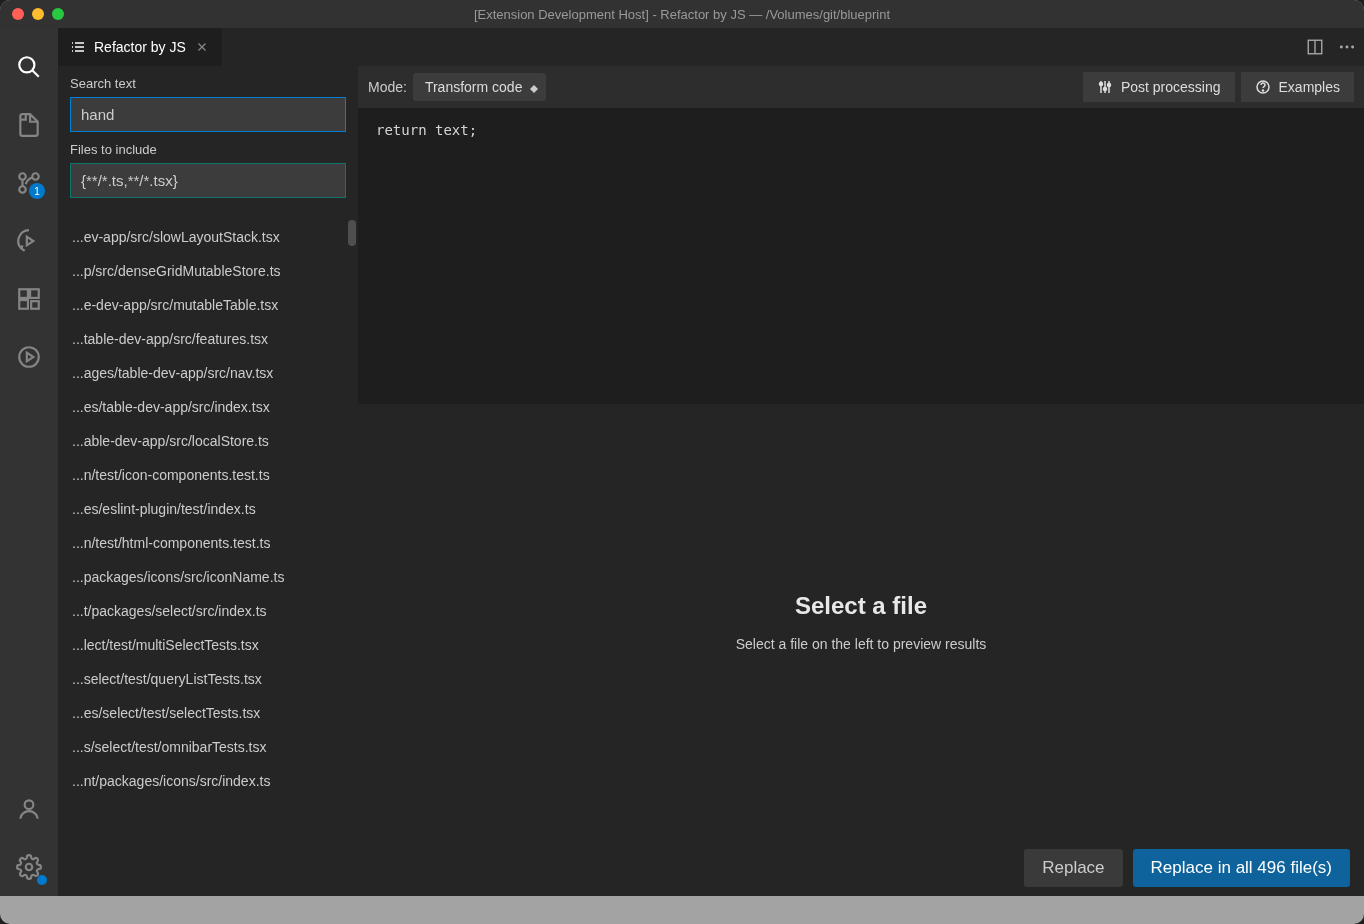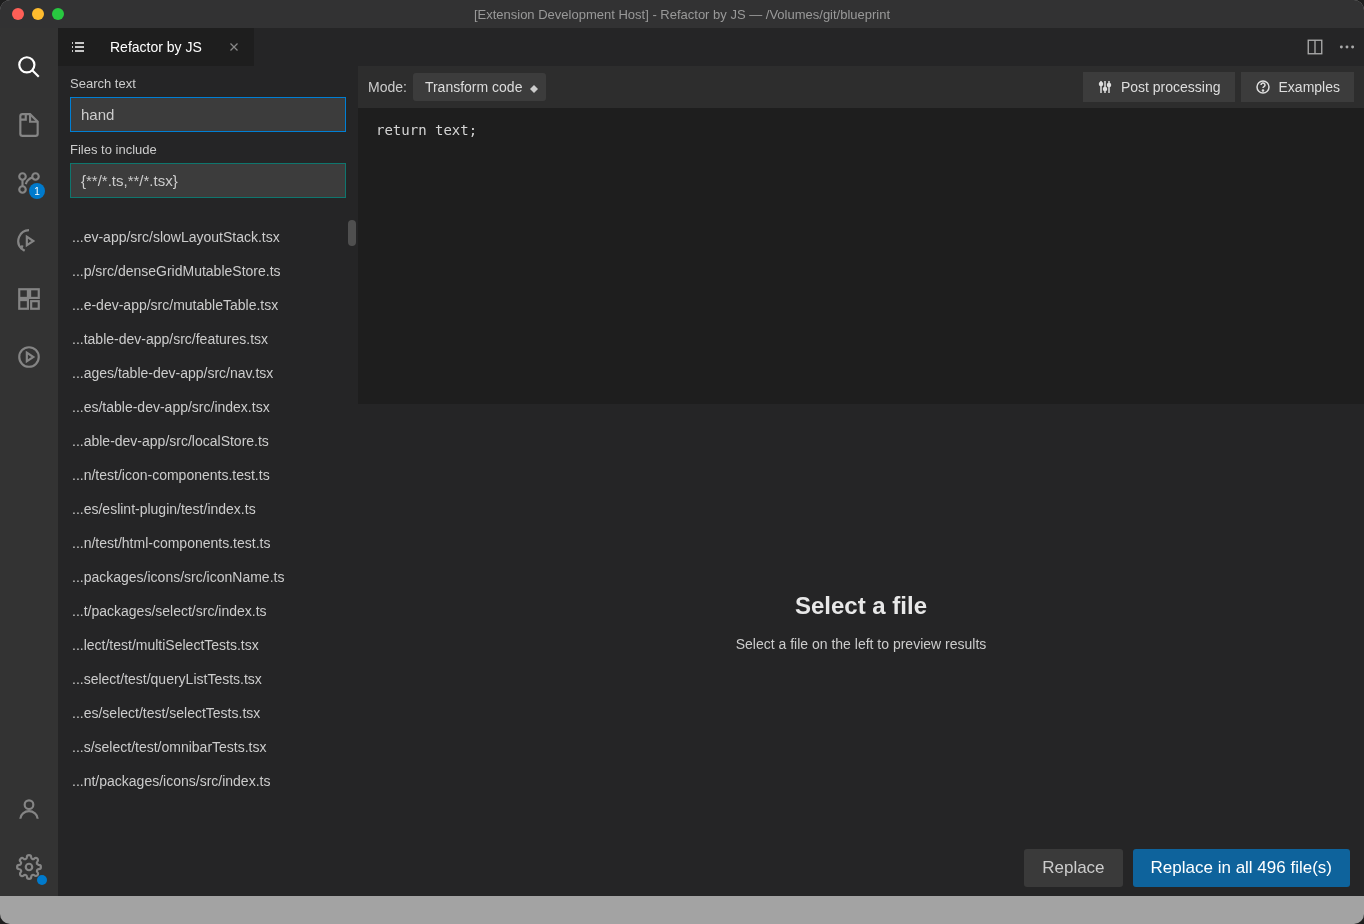--- a/index.html
+++ b/index.html
@@ -98,21 +98,21 @@
   display: flex;
   align-items: center;
 }
 .tab {
   height: 38px;
   background: #1e1e1e;
   color: #fff;
   display: flex;
   align-items: center;
   padding: 0 12px;
-  gap: 24px;
+  gap: 8px;
   font-size: 14px;
 }
 .tab-close { color: #888; cursor: pointer; width: 16px; height:16px; display:flex; align-items:center; justify-content:center; }
 .tab-icon { width:16px; display:flex; align-items:center; }
 
 .sidebar-content {
   flex: 1;
   display: flex;
   flex-direction: column;
   padding: 10px 0 0 0;

